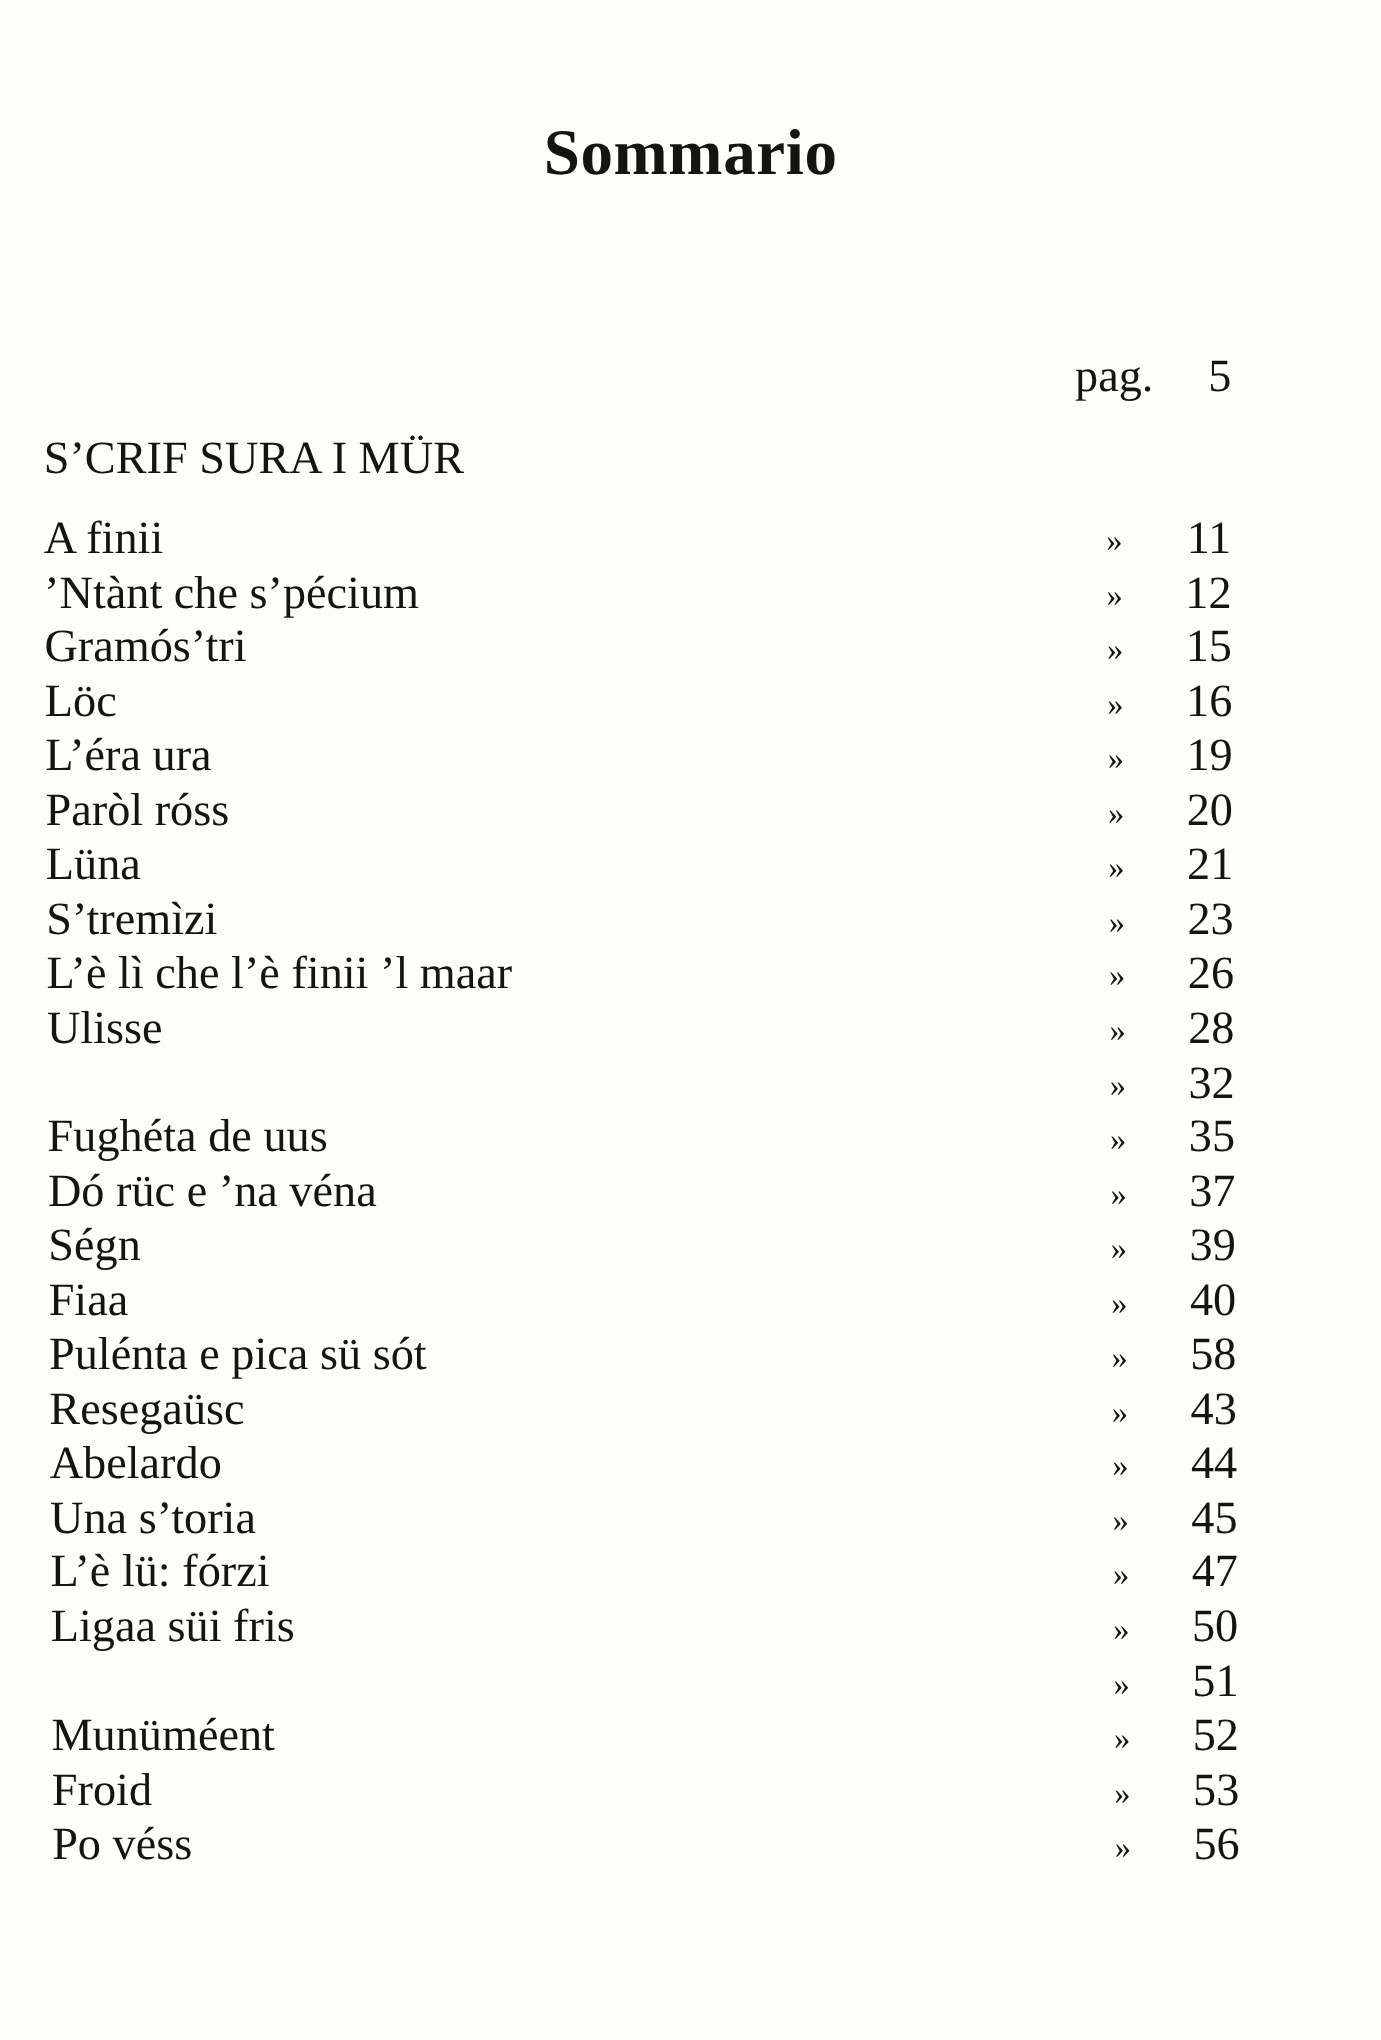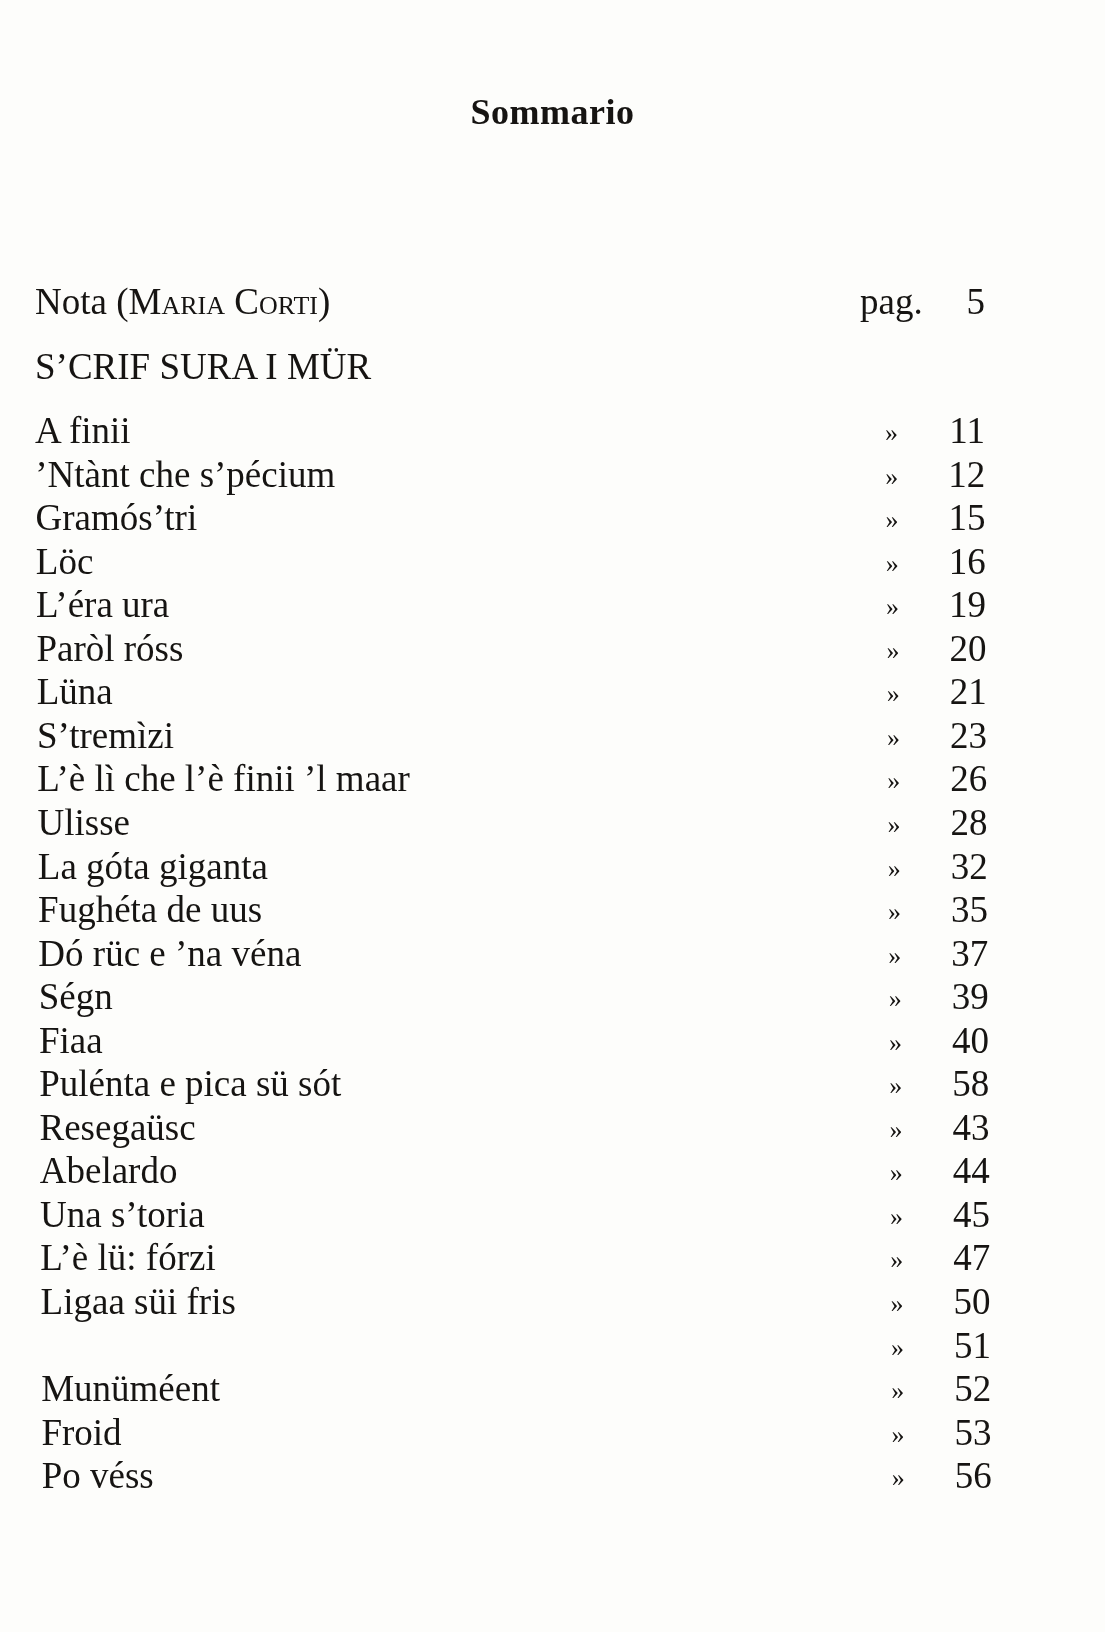--- a/index.html
+++ b/index.html
@@ -14,21 +14,21 @@
       overflow: hidden;
       font-family: "Liberation Serif", "DejaVu Serif", serif;
       color: #161412;
     }
     .page-title {
       position: absolute;
       top: 58px;
       left: 0;
       width: 1105px;
       text-align: center;
-      font-size: 36px;
+      font-size: 52px;
       line-height: 60px;
       letter-spacing: 0.5px;
     }
     .toc {
       position: absolute;
       left: 35px;
       top: 0;
       width: 960px;
     }
     .row {
@@ -74,21 +74,20 @@
       white-space: nowrap;
     }
   </style>
 </head>
 <body>
 
 <h1 class="page-title">Sommario</h1>
 
 <div class="toc">
   <div class="row nota" style="top:280px;">
-    <span class="title"><span>Nota (</span><span class="smallcaps">Maria Corti</span><span>)</span></span>
     <span class="marker">pag.</span>
     <span class="page">5</span>
   </div>
 </div>
 
 <div class="section-heading">S’CRIF SURA I MÜR</div>
 
 <div class="toc" id="entries">
     <div class="row" style="top: 409px; left: 0px;">
       <span class="title">A finii</span>
@@ -134,21 +133,20 @@
       <span class="title">L’è lì che l’è finii ’l maar</span>
       <span class="marker">»</span>
       <span class="page">26</span>
     </div>
     <div class="row" style="top: 800.95px; left: 2.52px;">
       <span class="title">Ulisse</span>
       <span class="marker">»</span>
       <span class="page">28</span>
     </div>
     <div class="row" style="top: 844.5px; left: 2.8px;">
-      <span class="title">La góta giganta</span>
       <span class="marker">»</span>
       <span class="page">32</span>
     </div>
     <div class="row" style="top: 888.05px; left: 3.08px;">
       <span class="title">Fughéta de uus</span>
       <span class="marker">»</span>
       <span class="page">35</span>
     </div>
     <div class="row" style="top: 931.6px; left: 3.36px;">
       <span class="title">Dó rüc e ’na véna</span>

